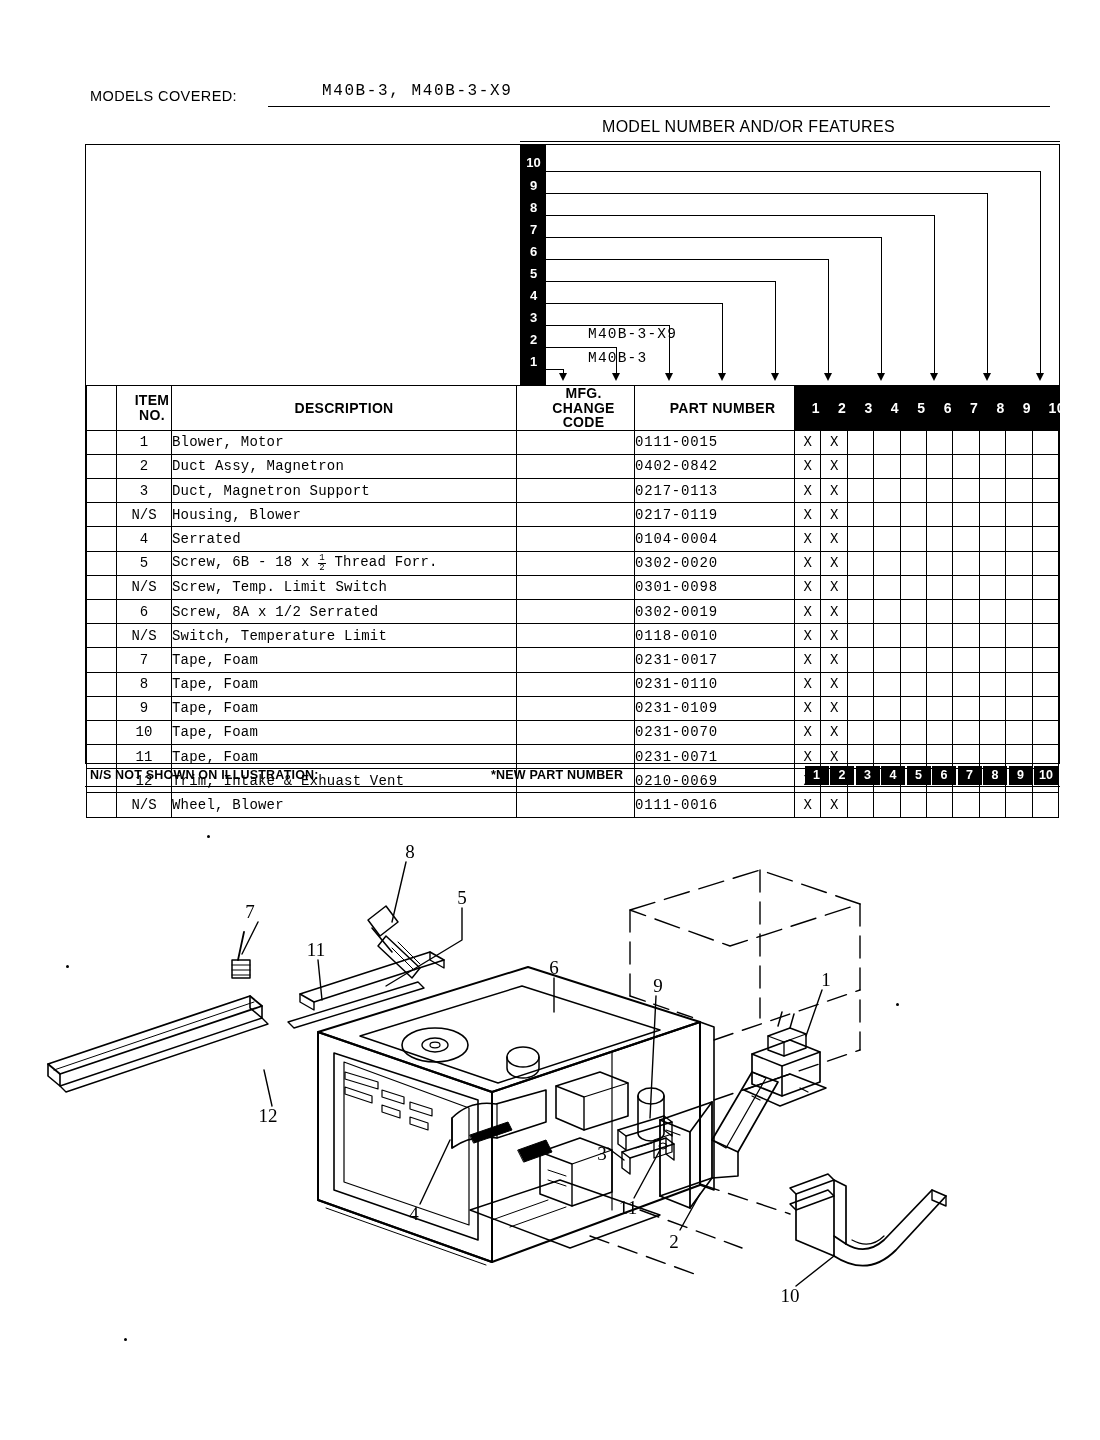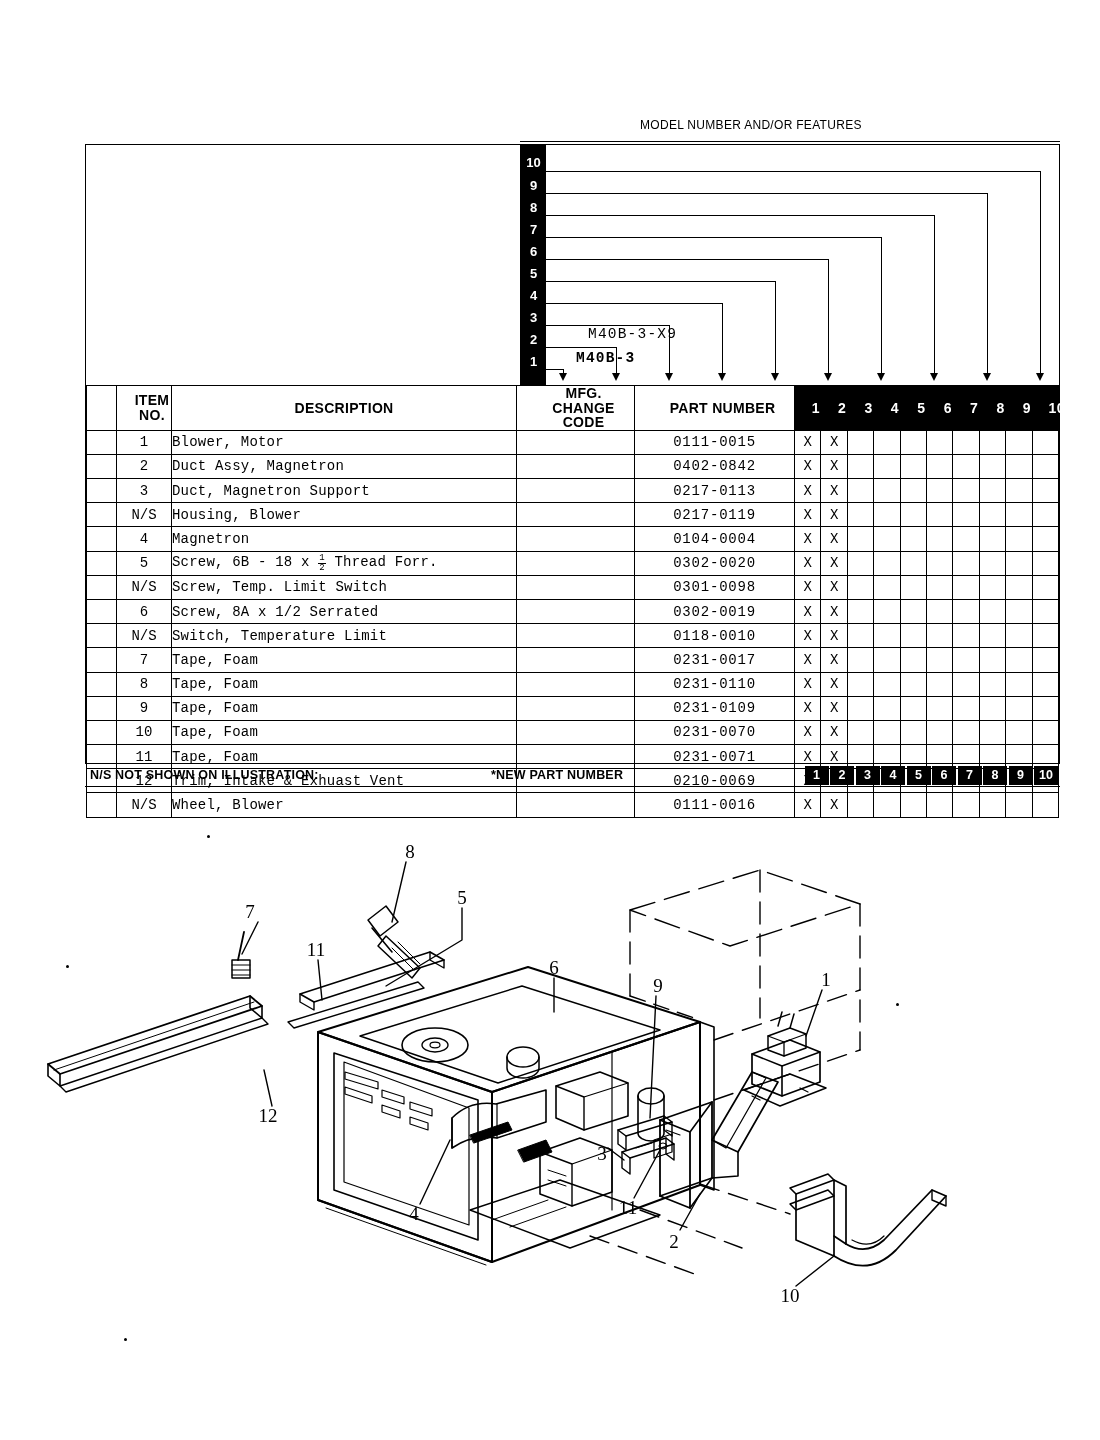--- a/index.html
+++ b/index.html
@@ -24,22 +24,22 @@
     font-family:"Liberation Mono",monospace;
     font-size:16px;letter-spacing:1.6px;
   }
   .models-rule{
     position:absolute;left:178px;top:22px;width:782px;
     border-bottom:1.6px solid #000;
   }
 
   
   .mn-title{
-    position:absolute;left:640px;top:118px;
-    font-size:12px;letter-spacing:.3px;
+    position:absolute;left:602px;top:118px;
+    font-size:16px;letter-spacing:.3px;
   }
   .mn-rule{
     position:absolute;left:520px;top:141px;width:540px;
     border-bottom:1.5px solid #000;
   }
 
   
   .frame{
     position:absolute;left:85px;top:144px;
     width:975px;height:620px;
@@ -92,21 +92,21 @@
     border:1px solid #000;
     padding:0;height:23.2px;
     font-family:"Liberation Mono",monospace;
     font-size:14px;font-weight:400;
     vertical-align:middle;
   }
   .c-pad{width:30px;}
   .c-item{width:55px;text-align:center;}
   .c-desc{width:345px;text-align:left;padding-left:9px;letter-spacing:.2px;}
   .c-mfg{width:118px;}
-  .c-part{width:160px;text-align:center;letter-spacing:.8px;margin-left:16px;}
+  .c-part{width:160px;text-align:left;letter-spacing:.8px;margin-left:16px;}
   .c-x{width:26.4px;text-align:center;}
 
   .ptable thead td{
     height:26px;
     font-family:"Liberation Sans",sans-serif;
     font-weight:bold;font-size:14px;text-align:center;
     letter-spacing:.3px;padding-left:16px;
   }
   td.h-mfg{font-size:8.5px;line-height:1.04;letter-spacing:0;}
   td.h-num{
@@ -157,20 +157,25 @@
     font-size:23px;font-weight:bold;letter-spacing:.5px;
   }
   
   .speck{position:absolute;background:#000;border-radius:50%;}
 </style>
 </head>
 <body>
 
 <div class="page">
 
+  <div class="models-row">
+    <span class="models-label">MODELS COVERED:</span>
+    <span class="models-value">M40B-3, M40B-3-X9</span>
+    <div class="models-rule"></div>
+  </div>
 
   <div class="mn-title">MODEL NUMBER AND/OR FEATURES</div>
   <div class="mn-rule"></div>
 
   <div class="frame"></div>
 
   <div class="matrix">
     <div class="matrix-blank"></div>
 
     <div class="blackstrip">
@@ -182,21 +187,21 @@
       <span class="num" style="top:122px">5</span>
       <span class="num" style="top:144px">4</span>
       <span class="num" style="top:166px">3</span>
       <span class="num" style="top:188px">2</span>
       <span class="num" style="top:210px">1</span>
     </div>
 
     <div class="matrix-right">
 
       <span class="model-name" style="left:42px;top:181px;">M40B-3-X9</span>
-      <span class="model-name" style="left:30px;top:205px;font-weight:bold;">M40B-3</span>
+      <span class="model-name" style="left:42px;top:205px;">M40B-3</span>
 
       <div class="lead-h" style="left:0;top:26px;width:494px;"></div>
       <div class="lead-v" style="left:494px;top:26px;height:206px;"></div>
       <div class="arrow-head" style="left:489.5px;top:228px;"></div>
 
       <div class="lead-h" style="left:0;top:48px;width:441px;"></div>
       <div class="lead-v" style="left:441px;top:48px;height:184px;"></div>
       <div class="arrow-head" style="left:436.5px;top:228px;"></div>
 
       <div class="lead-h" style="left:0;top:70px;width:388px;"></div>
@@ -341,21 +346,21 @@
           <td class="c-x"></td>
           <td class="c-x"></td>
           <td class="c-x"></td>
           <td class="c-x"></td>
           <td class="c-x"></td>
           <td class="c-x"></td>
         </tr>
         <tr>
           <td></td>
           <td class="c-item">4</td>
-          <td class="c-desc">Magnetron</td>
+          <td class="c-desc">Serrated</td>
           <td class="c-mfg"></td>
           <td class="c-part">0104-0004</td>
           <td class="c-x">X</td>
           <td class="c-x">X</td>
           <td class="c-x"></td>
           <td class="c-x"></td>
           <td class="c-x"></td>
           <td class="c-x"></td>
           <td class="c-x"></td>
           <td class="c-x"></td>

